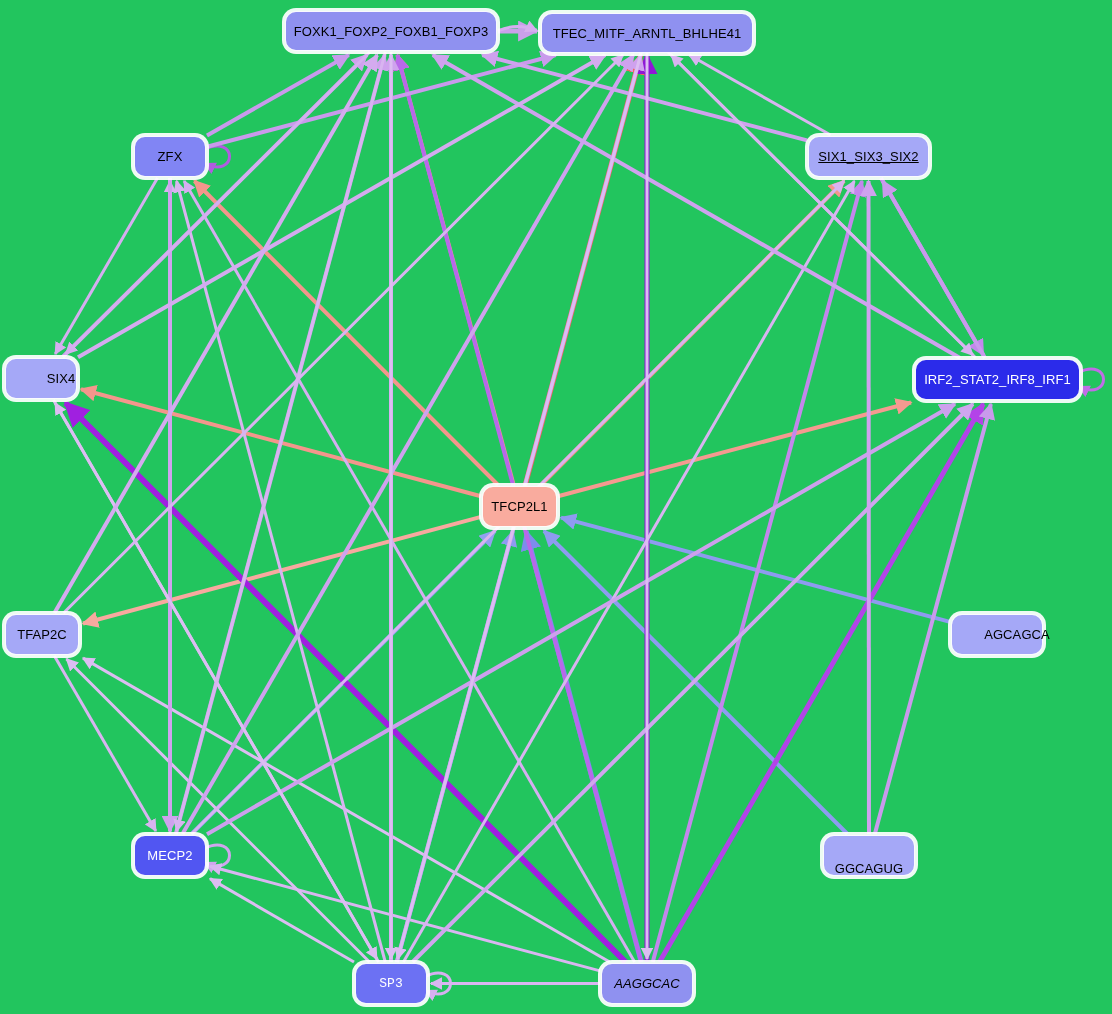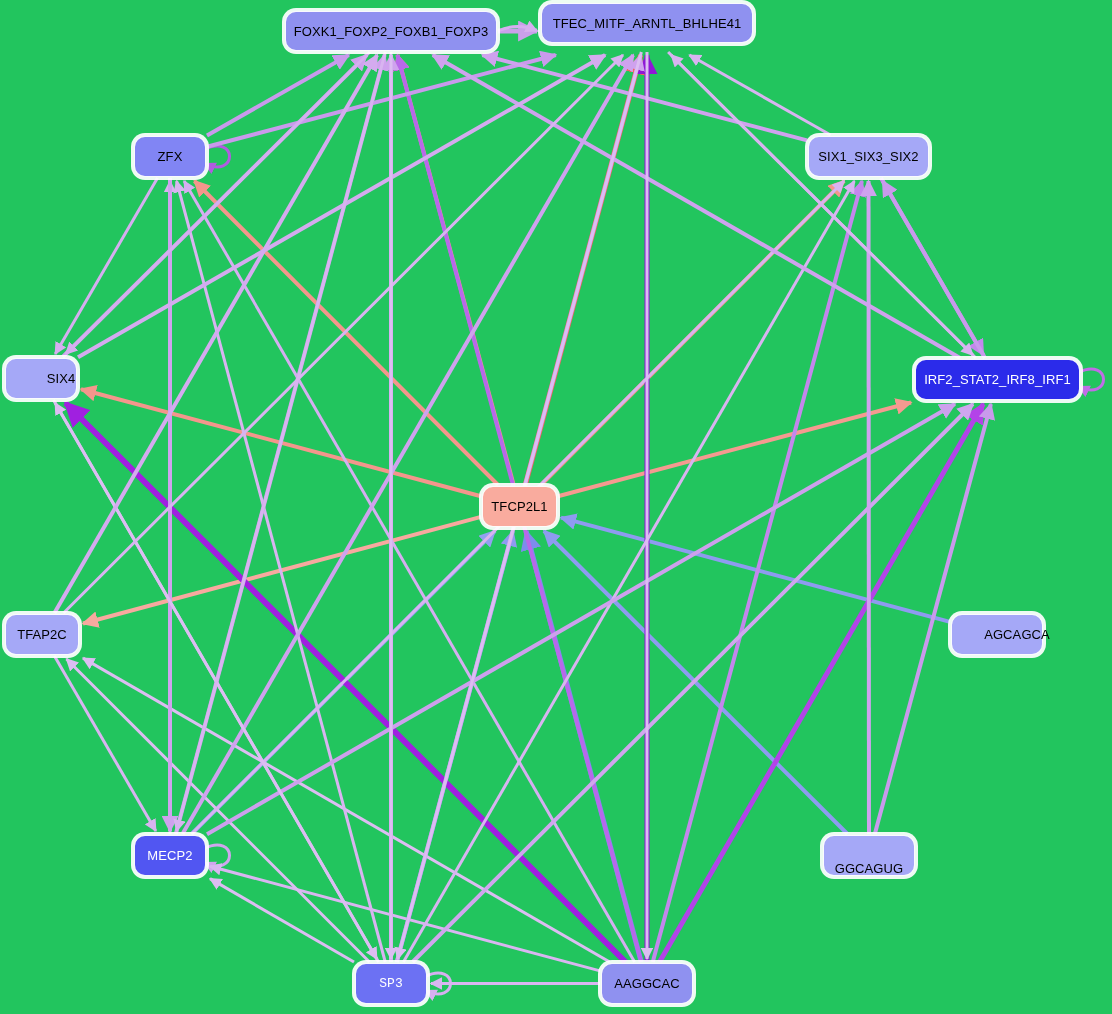--- a/index.html
+++ b/index.html
@@ -189,27 +189,27 @@
       <path d="M 385.37113402061857 52 L 176.56701030927834 831" stroke="#d8b4f0" stroke-width="3" fill="none" stroke-linecap="butt" marker-end="url(#ah-d8b4f0)"></path>
       <path d="M 391 52 L 391 959" stroke="#dcbdf2" stroke-width="3" fill="none" stroke-linecap="butt" marker-end="url(#ah-dcbdf2)"></path>
       <path d="M 641.355905511811 52 L 397.58477690288714 959" stroke="#dcbdf2" stroke-width="3" fill="none" stroke-linecap="butt" marker-end="url(#ah-dcbdf2)"></path>
       <path d="M 647 52 L 647 959" stroke="#dcbdf2" stroke-width="3" fill="none" stroke-linecap="butt" marker-end="url(#ah-dcbdf2)"></path>
       <path d="M 668.1205164992826 52 L 972.8593974175036 355" stroke="#d8b4f0" stroke-width="3" fill="none" stroke-linecap="butt" marker-end="url(#ah-d8b4f0)"></path>
     </svg>
   <div id="node-layer">
       <div class="node" style="left: 285px; top: 11px; width: 212px; height: 40px; background: rgb(143, 145, 240);">
         <span class="node-label" style="color: rgb(0, 0, 0);">FOXK1_FOXP2_FOXB1_FOXP3</span>
       </div>
-      <div class="node" style="left: 541px; top: 3px; width: 212px; height: 40px; background: rgb(143, 145, 240);">
+      <div class="node" style="left: 541px; top: 13px; width: 212px; height: 40px; background: rgb(143, 145, 240);">
         <span class="node-label" style="color: rgb(0, 0, 0);">TFEC_MITF_ARNTL_BHLHE41</span>
       </div>
       <div class="node" style="left: 134px; top: 136px; width: 72px; height: 41px; background: rgb(129, 133, 244);">
         <span class="node-label" style="color: rgb(0, 0, 0);">ZFX</span>
       </div>
-      <div class="node" style="left: 808px; top: 136px; width: 121px; height: 41px; background: rgb(165, 168, 247);">
+      <div class="node" style="left: 808px; top: 136px; width: 121px; height: 41px; background: rgb(165, 168, 247); text-decoration: underline;">
         <span class="node-label" style="color: rgb(0, 0, 0);">SIX1_SIX3_SIX2</span>
       </div>
       <div class="node" style="left: 5px; top: 358px; width: 72px; height: 41px; background: rgb(165, 168, 247);">
         <span class="node-label" style="color: rgb(0, 0, 0); margin-left: 40px;">SIX4</span>
       </div>
       <div class="node" style="left: 915px; top: 359px; width: 165px; height: 41px; background: rgb(43, 43, 234);">
         <span class="node-label" style="color: rgb(255, 255, 255);">IRF2_STAT2_IRF8_IRF1</span>
       </div>
       <div class="node" style="left: 482px; top: 486px; width: 75px; height: 41px; background: rgb(249, 171, 158);">
         <span class="node-label" style="color: rgb(0, 0, 0);">TFCP2L1</span>
@@ -222,17 +222,17 @@
       </div>
       <div class="node" style="left: 134px; top: 835px; width: 72px; height: 41px; background: rgb(81, 86, 242); justify-content: center;">
         <span class="node-label" style="color: rgb(255, 255, 255);">MECP2</span>
       </div>
       <div class="node" style="left: 823px; top: 835px; width: 92px; height: 41px; background: rgb(165, 168, 247); align-items: flex-end;">
         <span class="node-label" style="color: rgb(0, 0, 0);">GGCAGUG</span>
       </div>
       <div class="node" style="left: 355px; top: 963px; width: 72px; height: 41px; background: rgb(108, 113, 243);">
         <span class="node-label" style="color: rgb(255, 255, 255); font-family: Liberation Mono, monospace;">SP3</span>
       </div>
-      <div class="node" style="left: 601px; top: 963px; width: 92px; height: 41px; background: rgb(143, 145, 240);">
+      <div class="node" style="left: 601px; top: 963px; width: 92px; height: 41px; background: rgb(143, 145, 240); font-style: italic;">
         <span class="node-label" style="color: rgb(0, 0, 0);">AAGGCAC</span>
       </div>
     </div>
 </div>
 
 </body></html>

